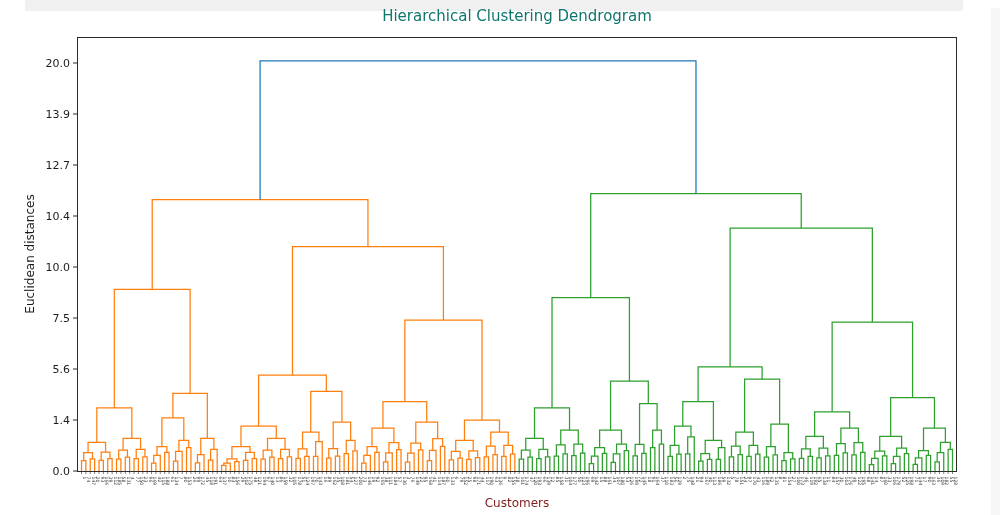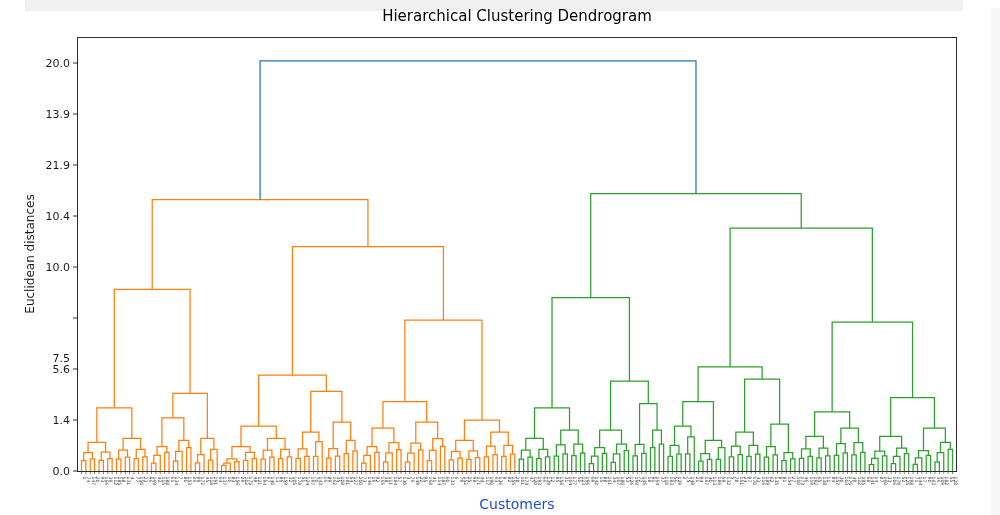--- a/index.html
+++ b/index.html
@@ -12,25 +12,25 @@
   .top-bar{
     position:absolute;left:25px;top:0;width:938px;height:11px;
     background:#f0f0f0;border-radius:0 0 3px 0;
   }
   .right-strip{
     position:absolute;right:0;top:8px;width:9px;height:507px;
     background:#f7f7f7;
   }
   .fig-title{
     position:absolute;left:77px;top:7px;width:880px;
-    text-align:center;font-size:15px;color:#000000;white-space:nowrap;
+    text-align:center;font-size:15px;color:#0f766e;white-space:nowrap;
   }
   .x-label{
     position:absolute;left:77px;top:496px;width:880px;
-    text-align:center;font-size:14px;color:#1d4ed8;
+    text-align:center;font-size:12px;color:#7f1d1d;
   }
   .y-label{
     position:absolute;left:30px;top:254px;width:0;height:0;
     font-size:12px;color:#1c1c1c;white-space:nowrap;
   }
   .y-label > span{
     display:inline-block;transform:translate(-50%,-50%) rotate(-90deg);
   }
   .y-tick-label{
     position:absolute;width:44px;text-align:right;
@@ -659,21 +659,21 @@
     <path d="M832.1356783919599,411.84000000000003 L832.1356783919599,322.08000000000004 L912.5609296482412,322.08000000000004 L912.5609296482412,397.56" fill="none" stroke="#2ca02c" stroke-width="1.25" stroke-linejoin="miter"></path>
     <path d="M730.0995603015076,366.96000000000004 L730.0995603015076,228.24 L872.3483040201006,228.24 L872.3483040201006,322.08000000000004" fill="none" stroke="#2ca02c" stroke-width="1.25" stroke-linejoin="miter"></path>
     <path d="M590.7231469849247,297.6 L590.7231469849247,193.56 L801.2239321608041,193.56 L801.2239321608041,228.24" fill="none" stroke="#2ca02c" stroke-width="1.25" stroke-linejoin="miter"></path>
     <path d="M260.08030386306535,199.68 L260.08030386306535,60.95999999999998 L695.9735395728644,60.95999999999998 L695.9735395728644,193.56" fill="none" stroke="#1f77b4" stroke-width="1.25" stroke-linejoin="miter"></path>
   </svg>
 
 <div id="yticks">
     <div class="y-tick-label" style="left: 26px; top: 465.5px;">0.0</div>
     <div class="y-tick-label" style="left: 26px; top: 414.5px;">1.4</div>
     <div class="y-tick-label" style="left: 26px; top: 363.5px;">5.6</div>
-    <div class="y-tick-label" style="left: 26px; top: 312.5px; margin-top: 40px;">7.5</div>
+    <div class="y-tick-label" style="left: 26px; top: 312.5px;">7.5</div>
     <div class="y-tick-label" style="left: 26px; top: 261.5px;">10.0</div>
     <div class="y-tick-label" style="left: 26px; top: 210.5px;">10.4</div>
-    <div class="y-tick-label" style="left: 26px; top: 159.5px;">21.9</div>
+    <div class="y-tick-label" style="left: 26px; top: 159.5px;">12.7</div>
     <div class="y-tick-label" style="left: 26px; top: 108.5px;">13.9</div>
     <div class="y-tick-label" style="left: 26px; top: 57.5px;">20.0</div>
   </div>
 
 <div class="x-label">Customers</div>
 
 </body></html>

